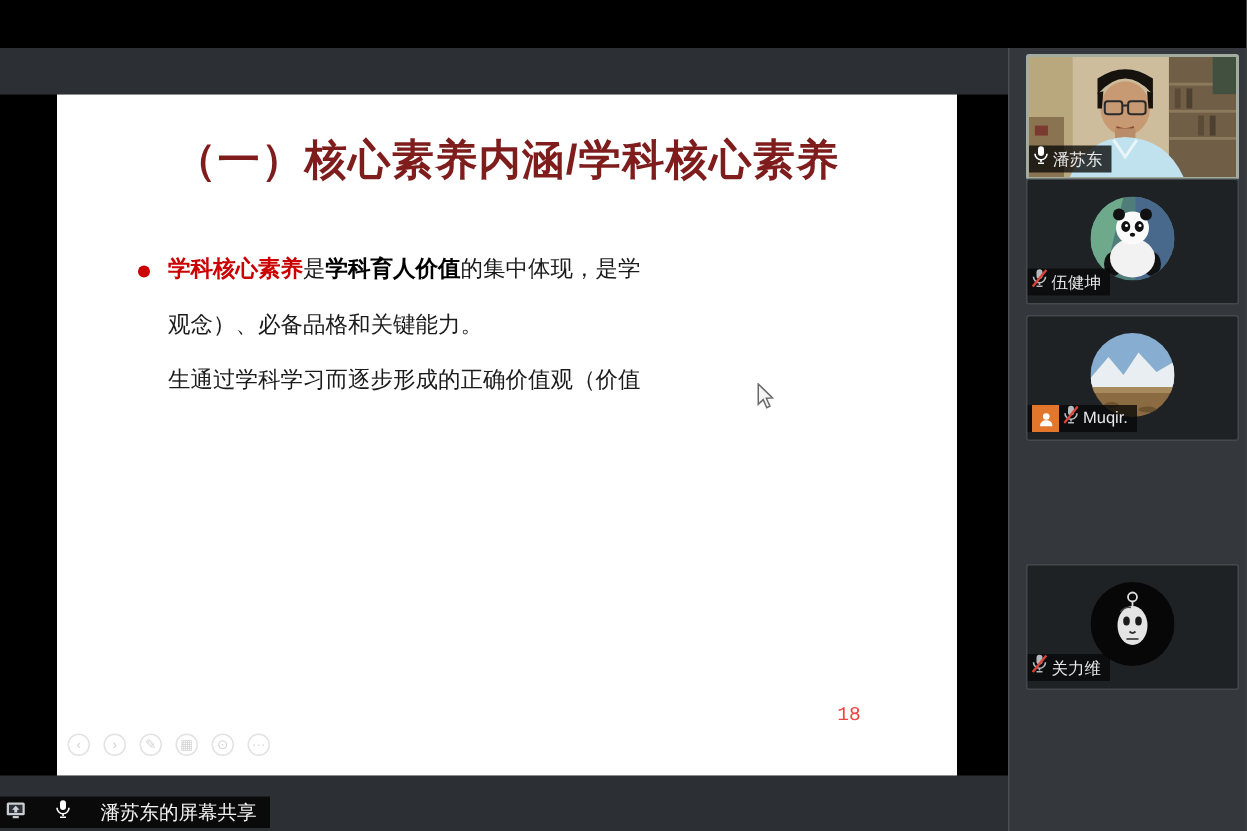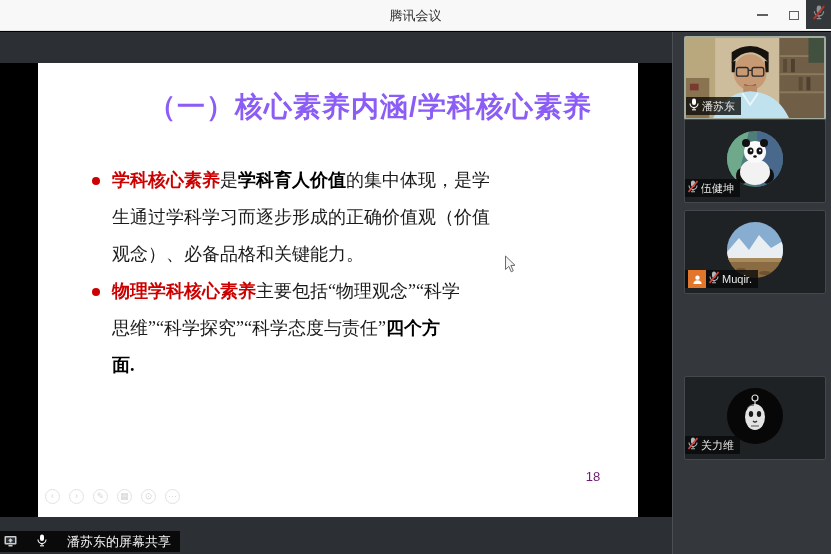--- a/index.html
+++ b/index.html
@@ -21,32 +21,32 @@
   .mic-corner { position:absolute; left:806px; top:0; width:25px; height:29px;
                 background:#34373a; display:flex; align-items:center; justify-content:center; }
 
   
   .share-canvas { position:absolute; left:0; top:32px; width:672px; height:522px; background:#000; }
   .strip-top    { position:absolute; left:0; top:32px; width:672px; height:31px; background:#2c3034; }
   .strip-bottom { position:absolute; left:0; top:517px; width:672px; height:37px; background:#2c3034; }
 
   .slide { position:absolute; left:38px; top:63px; width:600px; height:454px; background:#ffffff; }
   .slide-title { position:absolute; left:0; top:25px; width:100%; text-align:center;
-                 font-size:28px; font-weight:bold; color:#8b5cf6; letter-spacing:1px;margin-left:32px; }
+                 font-size:28px; font-weight:bold; color:#7f1d1d; letter-spacing:1px; }
   .bullets { position:absolute; left:52px; top:99px; width:520px;
-             font-family:"Liberation Serif", serif; font-size:18px; line-height:37px; color:#1b1b1b; }
+             font-family:"Liberation Serif", serif; font-size:15px; line-height:37px; color:#1b1b1b; }
   .bullet { position:relative; padding-left:22px; }
   .bullet .dot { position:absolute; left:2px; top:15px; width:8px; height:8px;
                  border-radius:50%; background:#cc0000; }
   .bline { white-space:nowrap; height:37px; }
   .seg-red  { color:#cc0000; font-weight:bold; }
   .seg-bold { color:#000; font-weight:bold; }
   .seg-plain{ color:#1b1b1b; }
-  .page-num { position:absolute; left:540px; top:406px; width:30px; text-align:center;
-              font-size:13px; color:#701a75; }
+  .page-num { position:absolute; left:513px; top:406px; width:30px; text-align:center;
+              font-size:13px; color:#ef4444;font-family:Liberation Mono, monospace; }
 
   .ppt-toolbar { position:absolute; left:7px; top:426px; display:flex; gap:9px; }
   .ppt-btn { width:15px; height:15px; border-radius:50%; border:1px solid #e2e2e2;
              color:#d4d4d4; font-size:9px; line-height:13px; text-align:center; cursor:default; }
 
   
   .share-banner { position:absolute; left:0; top:531px; height:21px; background:#0a0a0a;
                   display:flex; align-items:center; gap:20px; padding:0 9px 0 4px; z-index:25; }
   .share-banner .txt { color:#f2f2f2; font-size:13px; white-space:nowrap; }
 
@@ -67,60 +67,34 @@
   .pname { color:#e8e8e8; font-size:11px; white-space:nowrap; }
   .badge-member { width:18px; height:18px; background:#e2762a; display:flex;
                   align-items:center; justify-content:center; }
   .videofill { position:absolute; inset:0; }
 </style>
 </head>
 <body>
 
 <div class="stage">
 
-  <div class="titlebar">
-    <div class="win-title">腾讯会议</div>
-    <div class="win-btn btn-min">
-        <span class="dash"></span>
-      </div>
-    <div class="win-btn btn-max">
-        <span class="square"></span>
-      </div>
-    <div class="mic-corner">
-      <span>
-        <svg width="12" height="15" viewBox="0 0 10 13">
-            <rect x="3" y="0.5" width="4" height="6.5" rx="2" fill="#8e9396"></rect>
-            <path d="M1 5.5 a4 4 0 0 0 8 0" fill="none" stroke="#8e9396" stroke-width="1.1"></path>
-            <line x1="5" y1="9.5" x2="5" y2="11" stroke="#8e9396" stroke-width="1.1"></line>
-            <line x1="3" y1="11.8" x2="7" y2="11.8" stroke="#8e9396" stroke-width="1.1"></line>
-            <line x1="0.5" y1="12" x2="9.5" y2="1" stroke="#b8352c" stroke-width="1.6"></line>
-          </svg>
-      </span>
-    </div>
-  </div>
 
   <div class="share-canvas"></div>
   <div class="strip-top"></div>
   <div class="strip-bottom"></div>
 
   <div class="slide">
     <div class="slide-title">（一）核心素养内涵/学科核心素养</div>
 
     <div class="bullets">
       <div class="bullet">
         <span class="dot"></span>
         <div class="bline"><span class="seg-red">学科核心素养</span><span class="seg-plain">是</span><span class="seg-bold">学科育人价值</span><span class="seg-plain">的集中体现，是学</span></div>
+        <div class="bline"><span class="seg-plain">观念）、必备品格和关键能力。</span></div>
         <div class="bline"><span class="seg-plain">生通过学科学习而逐步形成的正确价值观（价值</span></div>
-        <div class="bline"><span class="seg-plain">观念）、必备品格和关键能力。</span></div>
-      </div>
-      <div class="bullet">
-        <span class="dot"></span>
-        <div class="bline"><span class="seg-red">物理学科核心素养</span><span class="seg-plain">主要包括“物理观念”“科学</span></div>
-        <div class="bline"><span class="seg-plain">思维”“科学探究”“科学态度与责任”</span><span class="seg-bold">四个方</span></div>
-        <div class="bline"><span class="seg-bold">面.</span></div>
       </div>
     </div>
 
     <div class="page-num">18</div>
 
     <div class="ppt-toolbar">
       <div class="ppt-btn">‹</div>
       <div class="ppt-btn">›</div>
       <div class="ppt-btn">✎</div>
       <div class="ppt-btn">▦</div>

